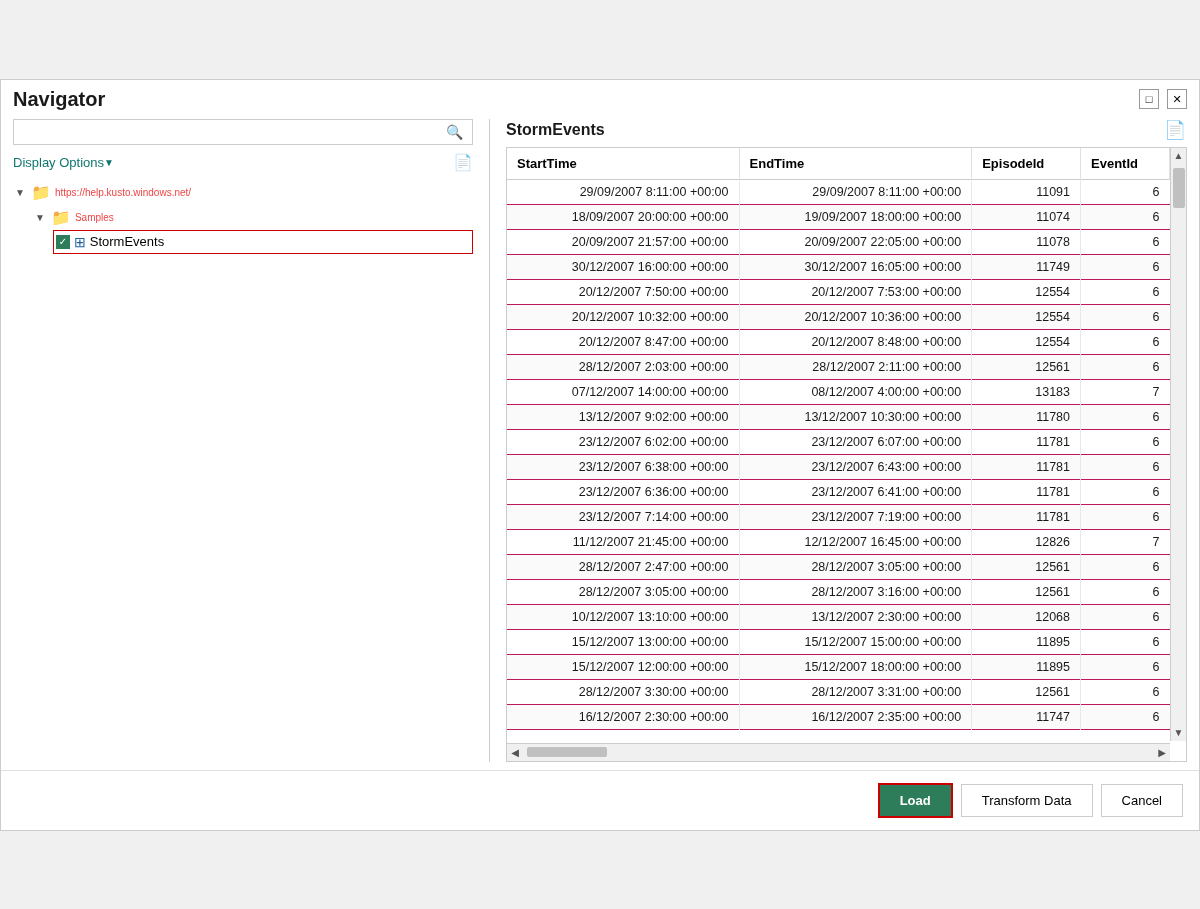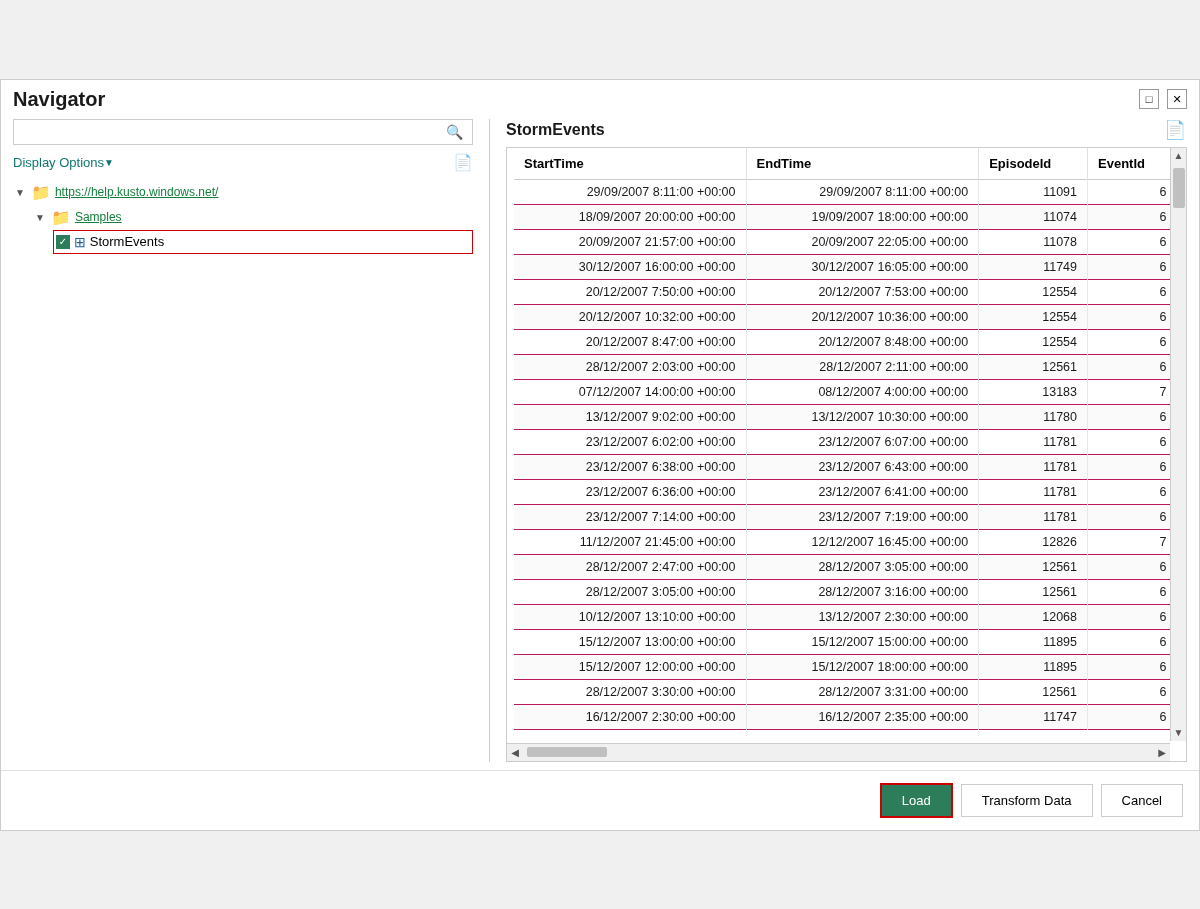--- a/index.html
+++ b/index.html
@@ -114,21 +114,21 @@
     .tree-node {
       display: flex;
       align-items: center;
       gap: 4px;
       padding: 3px 2px;
       cursor: pointer;
       white-space: nowrap;
     }
     .tree-node .expand-icon { font-size: 10px; color: #555; width: 12px; }
     .tree-node .folder-icon { font-size: 16px; }
-    .tree-node .label { font-size: 12px; color: #15803d; text-decoration: underline; }
+    .tree-node .label { font-size: 10px; color: #ef4444; }
     .tree-children { padding-left: 20px; }
     .tree-item-selected {
       border: 1.5px solid #c00;
       background: #fff;
       display: flex;
       align-items: center;
       gap: 4px;
       padding: 3px 2px;
       cursor: pointer;
     }
@@ -273,21 +273,21 @@
       background: #c0c0c0;
       border-radius: 2px;
       margin: 0 4px;
     }
     .table-scroll-wrapper {
       overflow: hidden;
       width: calc(100% - 16px);
       height: calc(100% - 18px);
       position: absolute;
       top: 0;
-      left: 7px;
+      left: 0;
     }
     
     .footer {
       display: flex;
       justify-content: flex-end;
       align-items: center;
       padding: 12px 16px;
       gap: 8px;
       border-top: 1px solid #e0e0e0;
       flex-shrink: 0;
@@ -296,21 +296,21 @@
       padding: 8px 20px;
       font-size: 13px;
       cursor: pointer;
       border: 1px solid #ccc;
       background: #fff;
     }
     .btn-primary {
       background: #2d7d5a;
       color: #fff;
       border: 2px solid #c00;
-      font-weight: 400;
+      font-weight: 700;
     }
     .divider {
       width: 1px;
       background: #ccc;
       align-self: stretch;
       margin: 0 4px;
     }
   </style>
 </head>
 <body>

